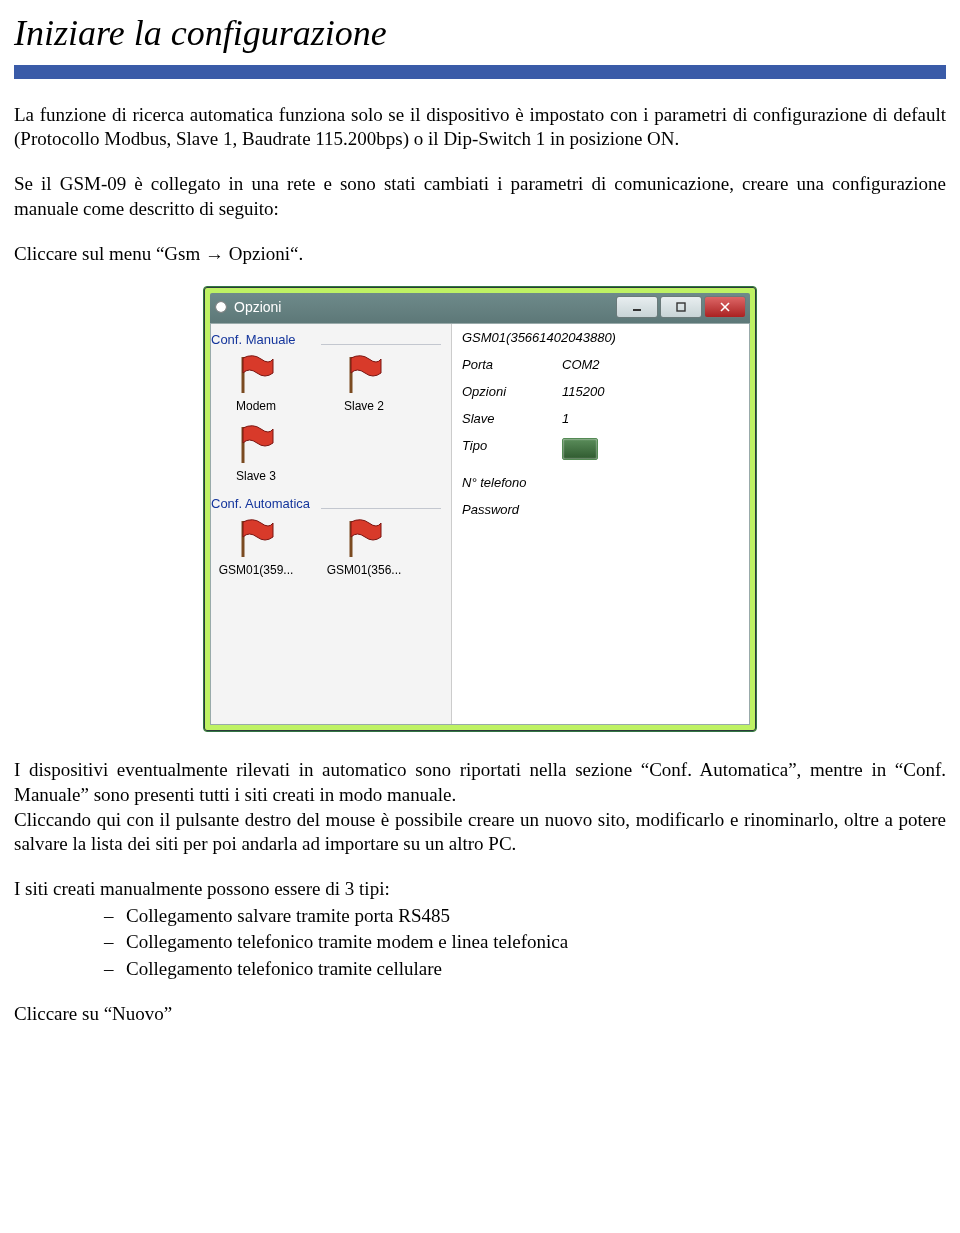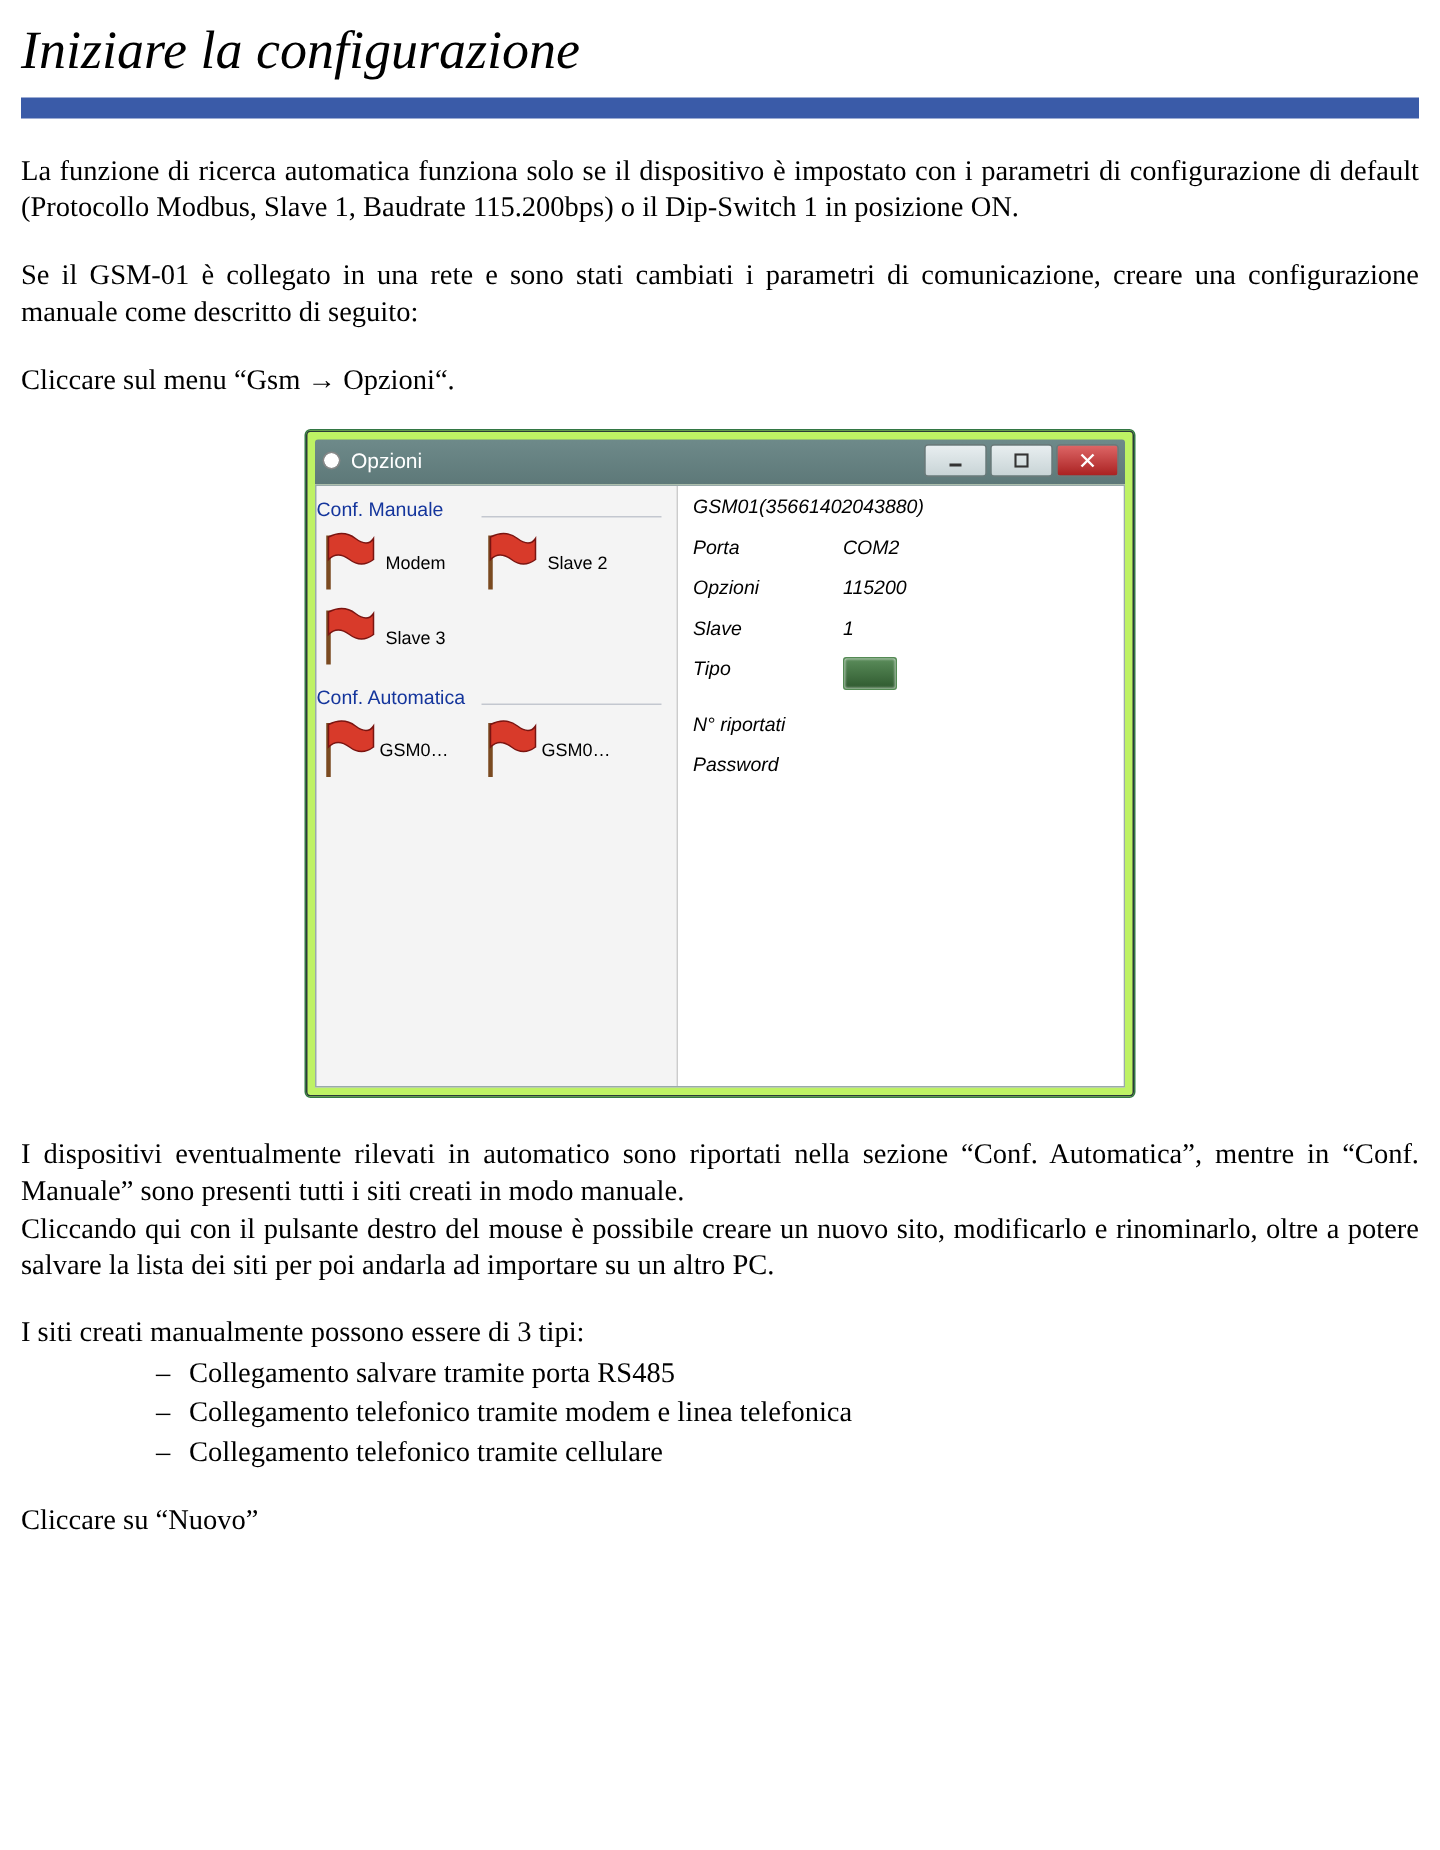--- a/index.html
+++ b/index.html
@@ -81,21 +81,21 @@
     background:#fff;
     box-sizing:border-box;
     font-style:italic;
   }
 
   .group-label { color:#14359c; font-size:13px; margin: 2px 0 4px 0;}
   .group-line { height:1px; background:#c3c7cf; margin: -9px 0 8px 110px; }
   .flags { display:flex; flex-wrap:wrap; gap: 8px 18px; margin-bottom: 12px;}
   .site {
     width: 90px;
-    display:flex; flex-direction:row; align-items:center;
+    display:flex; flex-direction:column; align-items:center;
     color:#000; font-size:12px;
     cursor:pointer;
   }
   .flag {
     width:42px; height:42px;
     display:flex; align-items:flex-end; justify-content:flex-start;
   }
   .flag svg { width:42px; height:42px; }
   .site .lbl { margin-top:4px; text-align:center; white-space:nowrap; overflow:hidden; text-overflow:ellipsis; width:100%; }
 
@@ -122,21 +122,21 @@
   .progress { width:150px; height:14px; background:#fff; border:1px solid #b8c2c6; }
   .grip { margin-left:auto; color:#888; font-size:14px; letter-spacing:-2px; }
 </style>
 </head>
 <body>
 
 <h1 class="title">Iniziare la configurazione</h1>
 <div class="rule"></div>
 
 <p>La funzione di ricerca automatica funziona solo se il dispositivo è impostato con i parametri di configurazione di default (Protocollo Modbus, Slave 1, Baudrate 115.200bps) o il Dip-Switch 1 in posizione ON.</p>
-<p>Se il GSM-01 è collegato in una rete e sono stati cambiati i parametri di comunicazione, creare una configurazione manuale come descritto di seguito:</p>
+<p>Se il GSM-09 è collegato in una rete e sono stati cambiati i parametri di comunicazione, creare una configurazione manuale come descritto di seguito:</p>
 <p>Cliccare sul menu “Gsm → Opzioni“.</p>
 
 <div class="dlg-wrap">
   <div class="dlg">
 
     <div class="dlg-titlebar">
       <span class="ti"></span>
       <span class="caption">Opzioni</span>
       <div class="winbtns">
         <div class="winbtn">
@@ -229,21 +229,21 @@
         </div>
         <div class="prop-row">
           <div class="k">Slave</div>
           <div class="v">1</div>
         </div>
         <div class="prop-row">
           <div class="k">Tipo</div>
           <div class="v"><span class="chip"></span></div>
         </div>
         <div class="prop-row">
-          <div class="k">N° riportati</div>
+          <div class="k">N° telefono</div>
           <div class="v"></div>
         </div>
         <div class="prop-row">
           <div class="k">Password</div>
           <div class="v"></div>
         </div>
       </div>
 
     </div>
 

